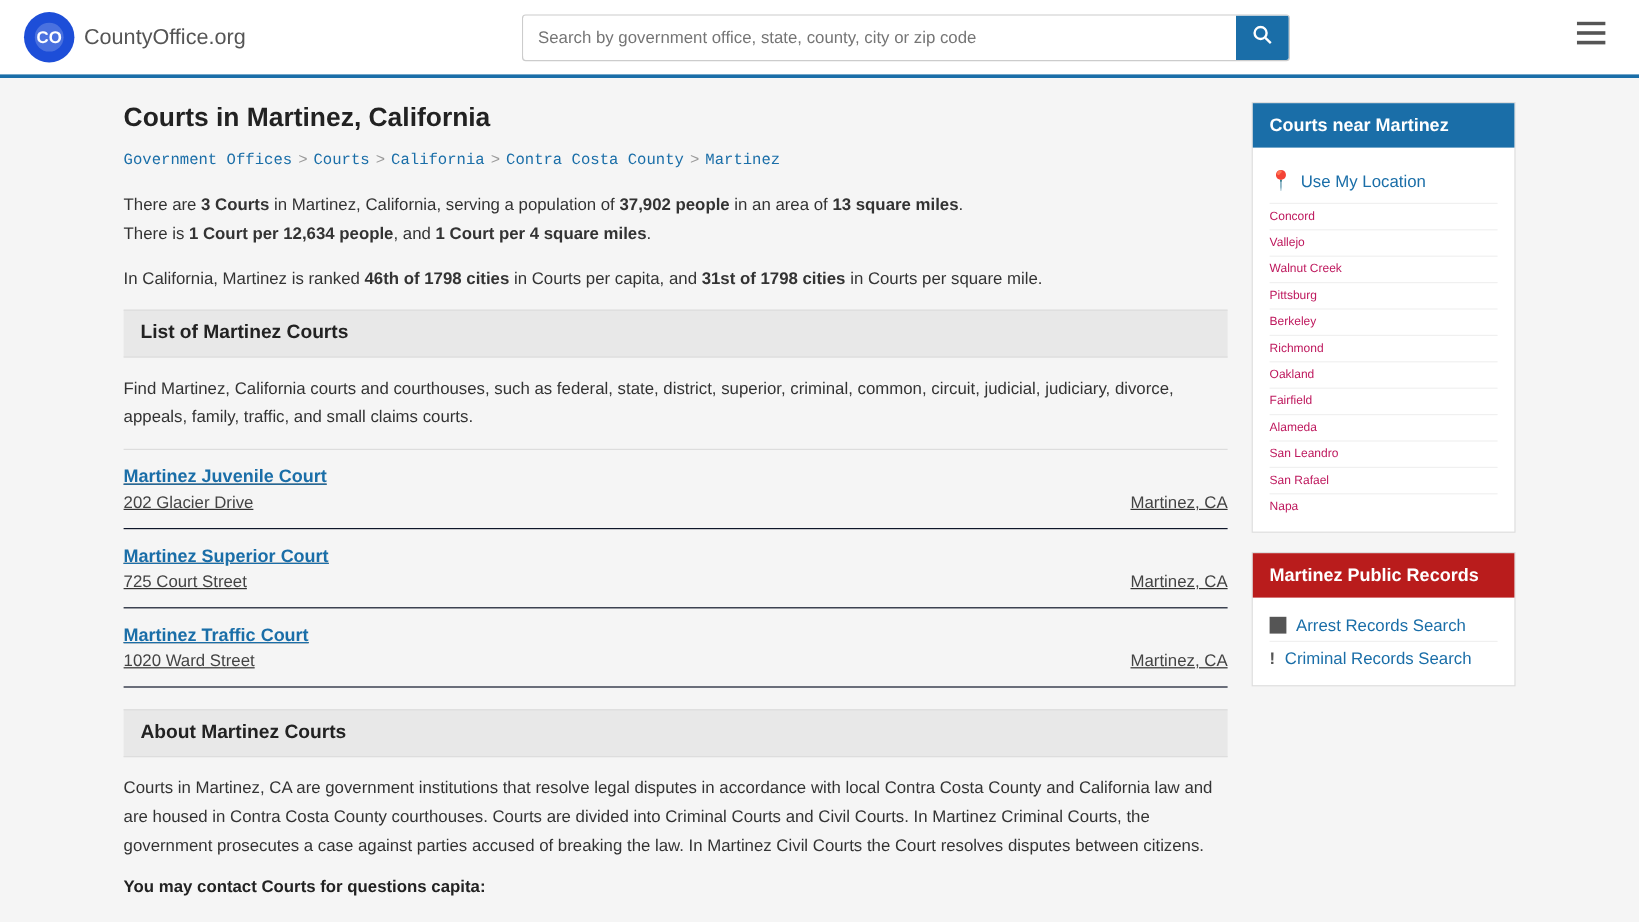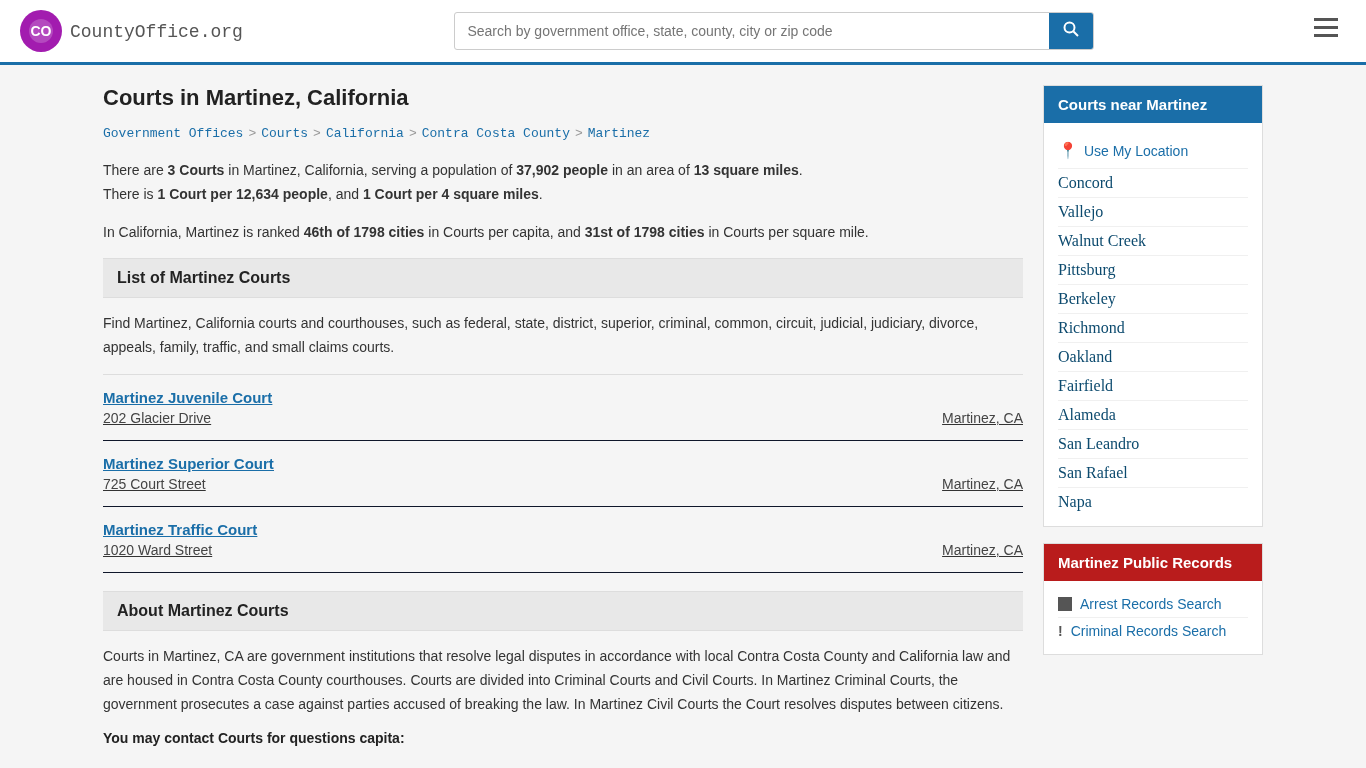--- a/index.html
+++ b/index.html
@@ -16,35 +16,35 @@
     }
     .logo-area {
       display: flex;
       align-items: center;
       gap: 8px;
       flex-shrink: 0;
     }
     .logo-icon {
       width: 42px;
       height: 42px;
-      background: #a21caf;
+      background: #1d4ed8;
       border-radius: 50%;
       display: flex;
       align-items: center;
       justify-content: center;
       color: white;
       font-size: 18px;
       font-weight: bold;
     }
     .logo-text {
       font-size: 18px;
       font-weight: bold;
       color: #1a6ea8;
     }
-    .logo-text span { color: #555; font-weight: normal; font-family: Liberation Mono, monospace; }
+    .logo-text span { color: #555; font-weight: normal; }
     .search-bar {
       flex: 1;
       display: flex;
       align-items: center;
       border: 1px solid #ccc;
       border-radius: 3px;
       overflow: hidden;
       max-width: 640px;
       margin: 0 auto;
     }
@@ -192,26 +192,25 @@
       color: #fff;
       font-size: 15px;
       font-weight: bold;
       padding: 10px 14px;
     }
     .sidebar-links {
       padding: 10px 14px;
     }
     .sidebar-link {
       display: block;
-      color: #0c4a6e;
+      color: #be185d;
       text-decoration: none;
       padding: 5px 0;
-      font-size: 16px;
+      font-size: 10px;
       border-bottom: 1px solid #f0f0f0;
-      font-family: Liberation Serif, serif;
     }
     .sidebar-link:last-child { border-bottom: none; }
     .location-link {
       display: flex;
       align-items: center;
       gap: 6px;
       color: #1a6ea8;
       text-decoration: none;
       padding: 8px 0;
       font-size: 14px;

